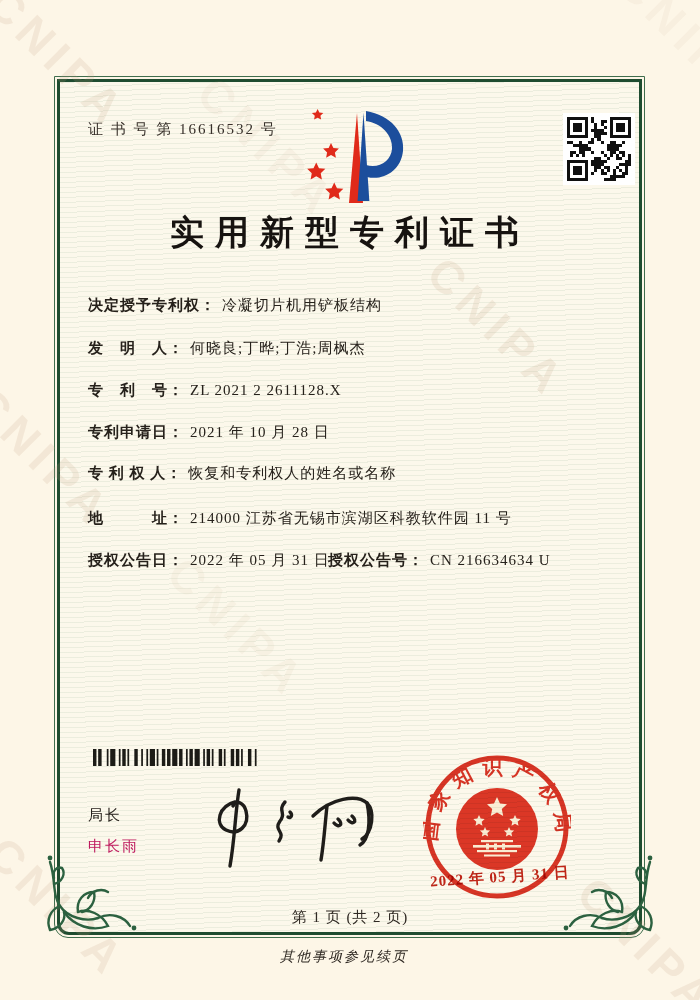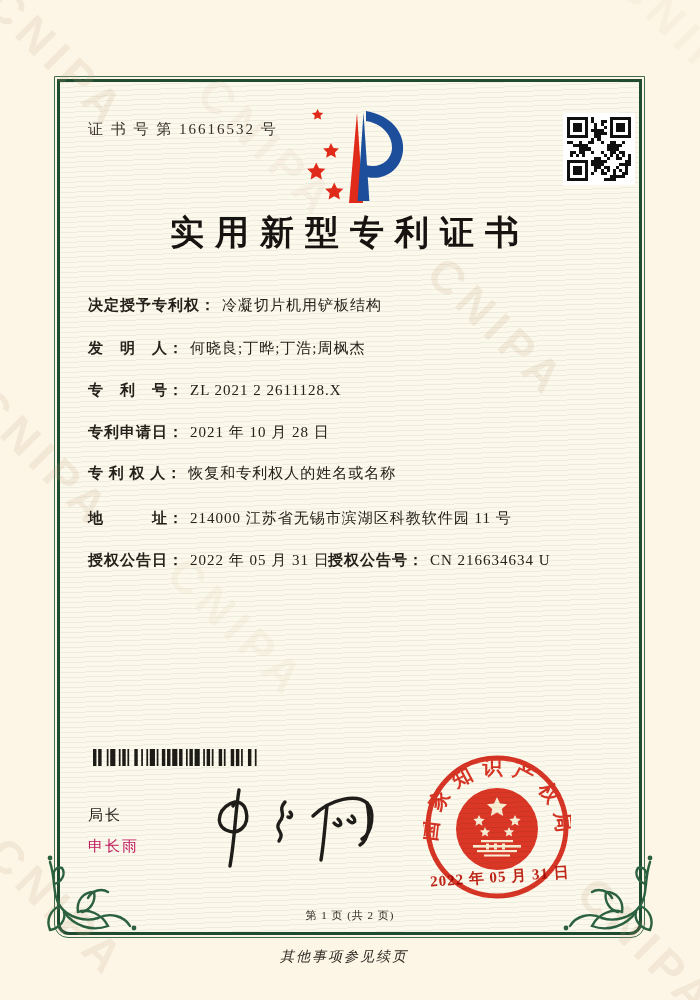--- a/index.html
+++ b/index.html
@@ -58,21 +58,21 @@
   .signature{position:absolute;left:205px;top:780px;width:175px;height:92px;z-index:2;}
   
   .seal{position:absolute;left:423px;top:753px;width:148px;height:148px;z-index:5;opacity:.94;mix-blend-mode:multiply;}
   .seal svg{width:100%;height:100%;display:block;}
   .seal-date{
     position:absolute;left:430px;top:867px;width:160px;z-index:6;
     color:#c3271a;font-size:15px;font-weight:bold;letter-spacing:1px;
     transform:rotate(-4deg);white-space:nowrap;mix-blend-mode:multiply;
   }
   
-  .page-info{position:absolute;left:0;top:908px;width:700px;text-align:center;font-size:11px;color:#2e2822;z-index:2;letter-spacing:1px;}
+  .page-info{position:absolute;left:0;top:908px;width:700px;text-align:center;font-size:15px;color:#2e2822;z-index:2;letter-spacing:1px;}
   .footer-note{position:absolute;left:0;top:948px;width:688px;text-align:center;font-size:14px;color:#2e2822;z-index:2;letter-spacing:2px;font-style:italic;}
   
   .ornament{position:absolute;width:118px;height:118px;z-index:3;}
   .ornament.bl{left:40px;top:822px;}
   .ornament.br{left:542px;top:822px;transform:scaleX(-1);}
 </style>
 </head>
 <body>
 
 <div class="wm" style="left:-30px;top:30px;">CNIPA</div>

